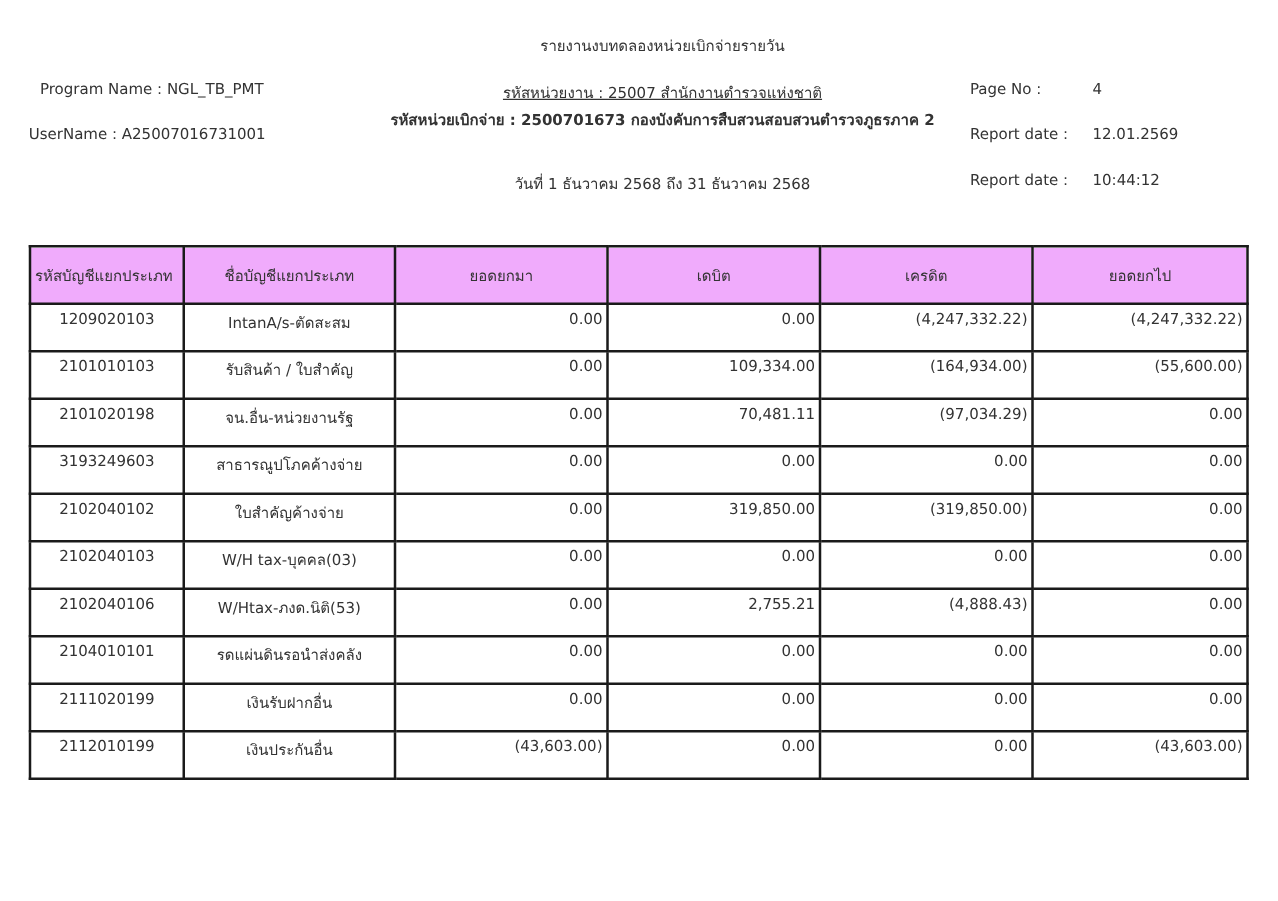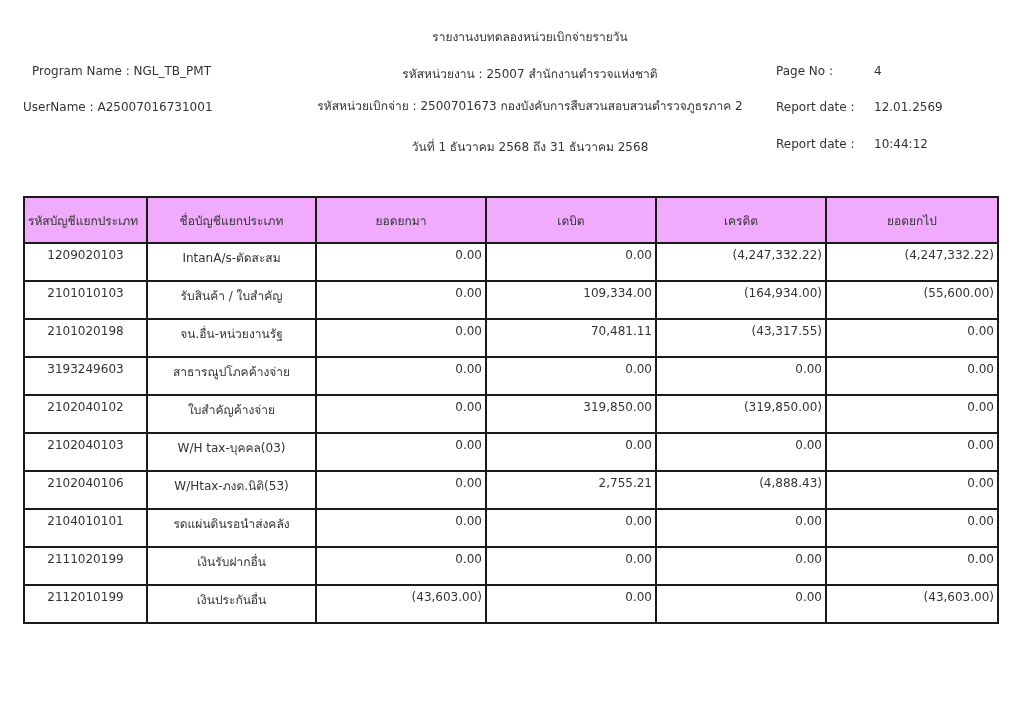--- a/index.html
+++ b/index.html
@@ -6,22 +6,22 @@
   body {
     width: 1022px; height: 721px; position: relative; overflow: hidden;
     font-family: "DejaVu Sans", "Liberation Sans", sans-serif;
     color: #333333; font-size: 12px;
   }
   .abs { position: absolute; white-space: nowrap; }
   .center { text-align: center; }
   #report-title { left: 300px; width: 460px; top: 27px; }
   #prog-name { left: 32px; top: 64px; }
   #user-name { left: 23px; top: 100px; }
-  #agency { left: 300px; width: 460px; top: 64px; }
-  #disb-unit { left: 300px; width: 460px; top: 96px; }
+  #agency { left: 300px; width: 460px; top: 64px; text-decoration: underline; }
+  #disb-unit { left: 300px; width: 460px; top: 86px; font-weight: bold; }
   #date-range { left: 300px; width: 460px; top: 137px; }
   .meta-label { left: 776px; }
   .meta-val { left: 874px; }
   #page-lbl, #page-val { top: 64px; }
   #rdate-lbl, #rdate-val { top: 100px; }
   #rtime-lbl, #rtime-val { top: 137px; }
 
   table.ledger {
     position: absolute; left: 23px; top: 196px;
     width: 974px; border-collapse: collapse;
@@ -99,21 +99,21 @@
         <td class="num">0.00</td>
         <td class="num">109,334.00</td>
         <td class="num">(164,934.00)</td>
         <td class="num">(55,600.00)</td>
       </tr>
       <tr>
         <td class="code">2101020198</td>
         <td class="name">จน.อื่น-หน่วยงานรัฐ</td>
         <td class="num">0.00</td>
         <td class="num">70,481.11</td>
-        <td class="num">(43,317.55)</td>
+        <td class="num">(97,034.29)</td>
         <td class="num">0.00</td>
       </tr>
       <tr>
         <td class="code">3193249603</td>
         <td class="name">สาธารณูปโภคค้างจ่าย</td>
         <td class="num">0.00</td>
         <td class="num">0.00</td>
         <td class="num">0.00</td>
         <td class="num">0.00</td>
       </tr>

